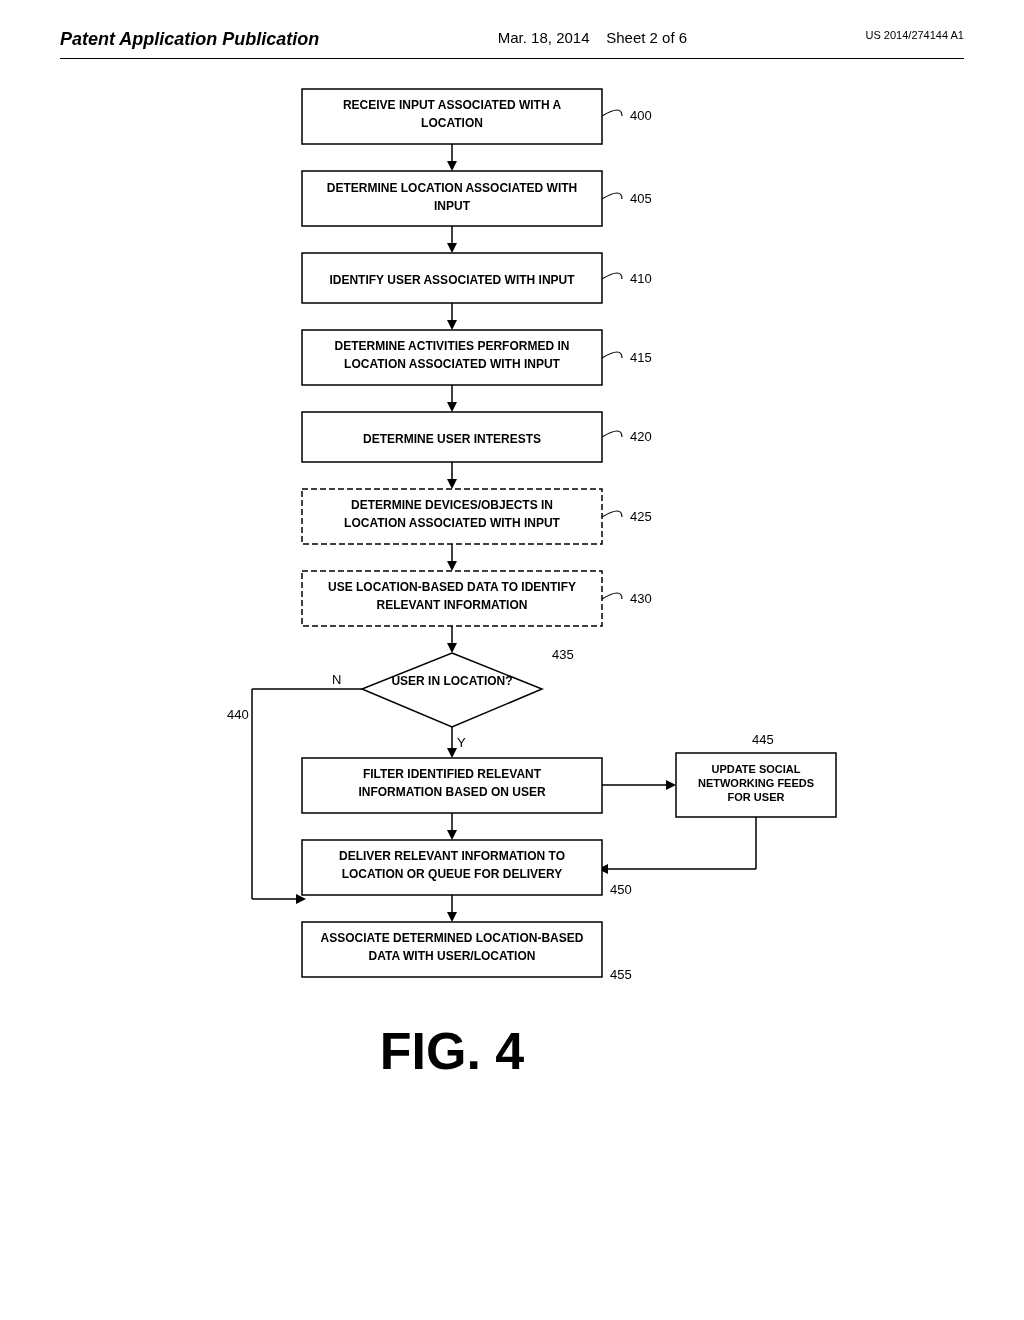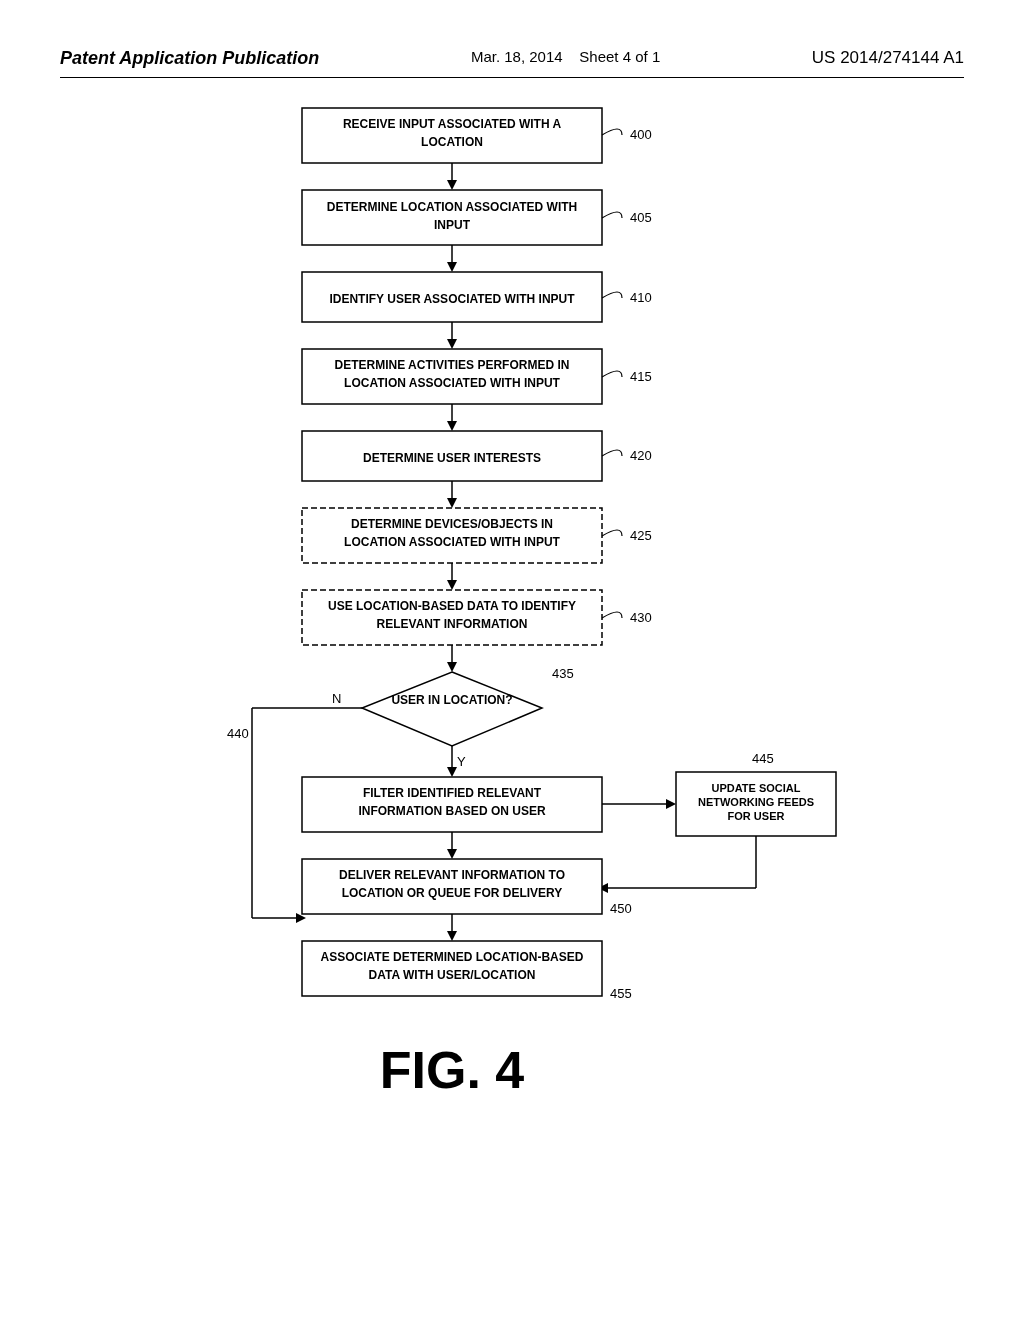--- a/index.html
+++ b/index.html
@@ -7,59 +7,59 @@
       width: 1024px;
       height: 1320px;
       background: #fff;
       font-family: Arial, sans-serif;
       overflow: hidden;
     }
     .page {
       width: 1024px;
       height: 1320px;
       position: relative;
-      padding: 48px 60px;
+      padding: 29px 60px;
     }
     .header {
       display: flex;
       justify-content: space-between;
       align-items: flex-start;
       margin-bottom: 20px;
       border-bottom: 1px solid #000;
       padding-bottom: 8px;
     }
     .header-left {
       font-size: 18px;
       font-weight: bold;
       font-style: italic;
     }
     .header-center {
       font-size: 15px;
       text-align: center;
     }
     .header-right {
-      font-size: 17px;
+      font-size: 11px;
       text-align: right;
     }
 
     
     .svg-container {
       margin-top: 10px;
     }
   </style>
 </head>
 <body>
 
 <div class="page">
 
   <div class="header">
     <div class="header-left">Patent Application Publication</div>
     <div class="header-center">
       <span>Mar. 18, 2014</span>&nbsp;&nbsp;&nbsp;
-      <span>Sheet 4 of 1</span>
+      <span>Sheet 2 of 6</span>
     </div>
     <div class="header-right">US 2014/274144 A1</div>
   </div>
 
   <div class="svg-container">
     <svg width="900" height="1130" viewBox="0 0 900 1130" xmlns="http://www.w3.org/2000/svg" style="display:block; margin:0 auto;">
 
       <rect x="240" y="10" width="300" height="55" fill="white" stroke="black" stroke-width="1.5"></rect>
       <text x="390" y="30" text-anchor="middle" font-size="12" font-weight="bold" font-family="Arial">RECEIVE INPUT ASSOCIATED WITH A</text>
       <text x="390" y="48" text-anchor="middle" font-size="12" font-weight="bold" font-family="Arial">LOCATION</text>

